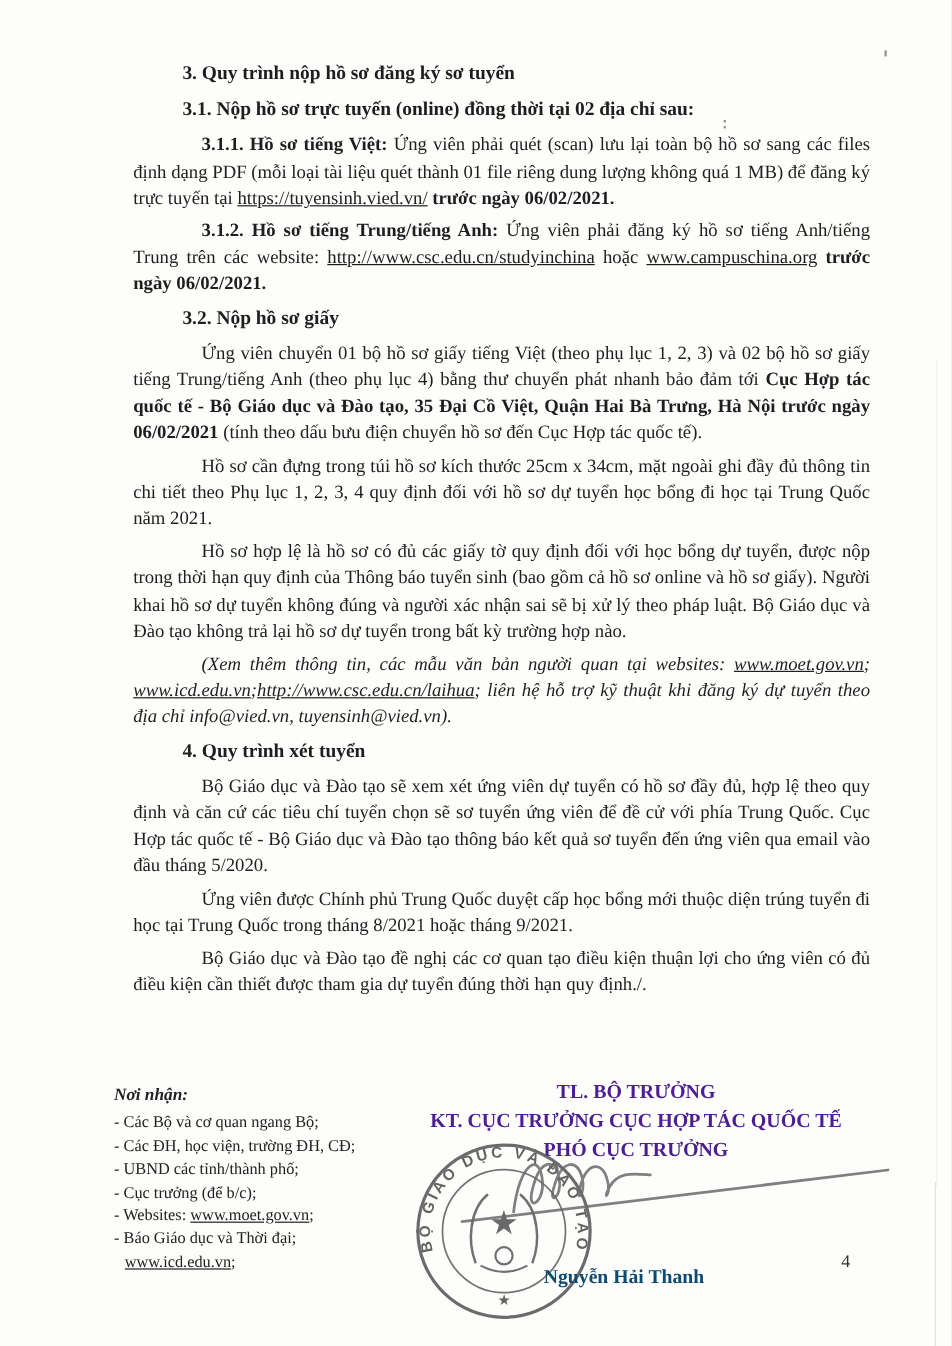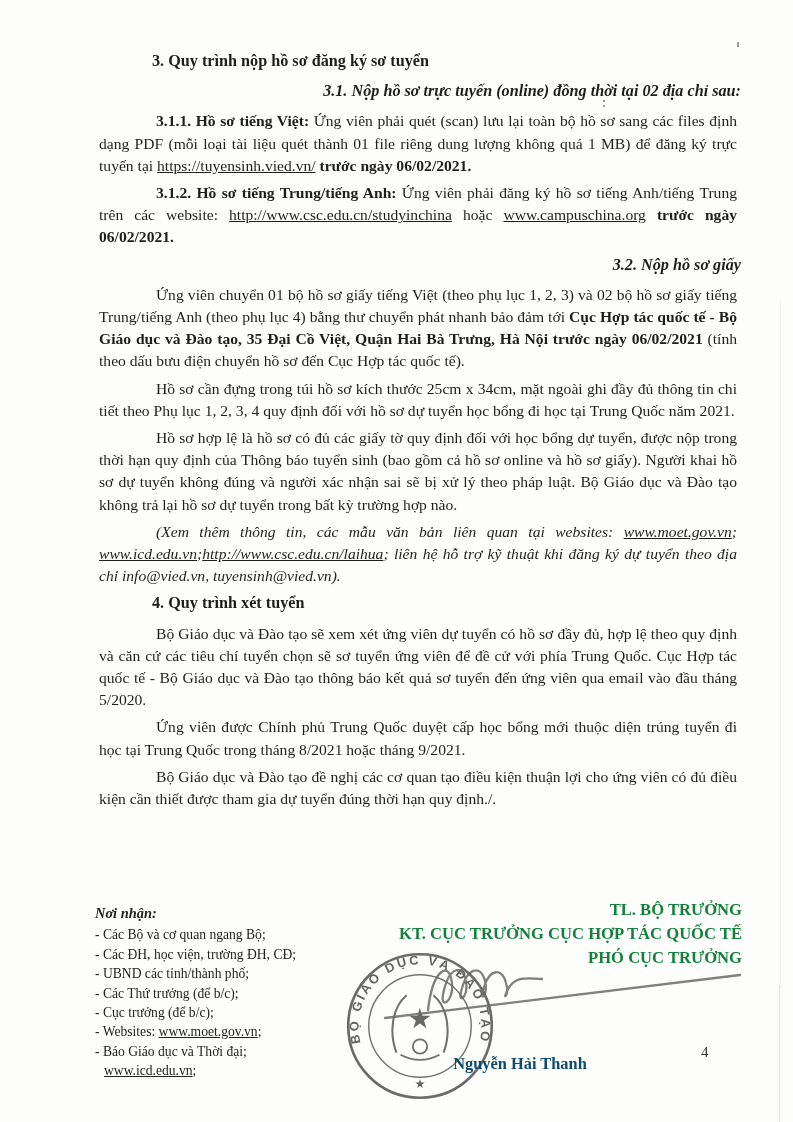--- a/index.html
+++ b/index.html
@@ -7,40 +7,40 @@
   body { font-family:"Liberation Serif", serif; }
   .doc {
     position:relative; width:793px; height:1122px; margin:0 auto;
     background:#fdfdfb; color:#1f1f1f; overflow:hidden;
   }
   .content {
     position:absolute; left:95px; top:50px; width:646px;
     font-size:15.6px; line-height:22.2px; text-align:justify;
     color:#1e1e1e;
   }
-  .content p { margin:0 4px 5px; text-indent:57px; }
+  .content p { margin:0 16px 5px; text-indent:57px; }
   .hb  { font-weight:bold; font-size:16.2px; margin:0 0 8px !important; text-align:left; }
-  .hbi { font-weight:bold; font-style:italic; font-size:16.2px; margin:2px 0 8px !important; text-align:right; }
+  .hbi { font-weight:bold; font-size:16.2px; margin:2px 0 8px !important; text-align:left; }
   .b { font-weight:bold; }
   .u { text-decoration:underline; }
   .note { font-style:italic; }
   .note .u { font-style:italic; }
 
   .footer { position:absolute; left:0; top:876px; width:793px; height:240px;margin-top:20px; }
   .recipients {
     position:absolute; left:95px; top:8px; width:265px;
     font-size:13.6px; line-height:19.4px; color:#222;
   }
   .rec-head { font-weight:bold; font-style:italic; font-size:14.4px; margin-bottom:2px; }
   .rec-indent { padding-left:9px; }
 
   .sign-block {
     position:absolute; left:318px; top:2px; width:424px;
-    text-align:right; font-weight:bold; font-size:16.6px;
-    line-height:24px; color:#15803d; white-space:nowrap;
+    text-align:center; font-weight:bold; font-size:16.6px;
+    line-height:24px; color:#4c1d95; white-space:nowrap;
   }
   .signer {
     position:absolute; left:330px; top:158px; width:380px;
     text-align:center; font-weight:bold; font-size:16.4px; color:#0c4a6e;
   }
   .seal { position:absolute; left:338px; top:48px; width:164px; height:164px; opacity:.88; }
   .seal .sc1 { fill:none; stroke:#585858; stroke-width:2.6; }
   .seal .sc2 { fill:none; stroke:#616161; stroke-width:1.4; }
   .sealTxt { font-family:"Liberation Sans", sans-serif; font-size:12.5px; font-weight:bold; fill:#4e4e4e; letter-spacing:2.5px; }
   .sealStar { font-size:12px; fill:#4e4e4e; }
@@ -70,37 +70,36 @@
     <p><span class="b">3.1.2. Hồ sơ tiếng Trung/tiếng Anh:</span><span> Ứng viên phải đăng ký hồ sơ tiếng Anh/tiếng Trung trên các website: </span><span class="u">http://www.csc.edu.cn/studyinchina</span><span> hoặc </span><span class="u">www.campuschina.org</span><span class="b"> trước ngày 06/02/2021.</span></p>
 
     <p class="hbi">3.2. Nộp hồ sơ giấy</p>
 
     <p><span>Ứng viên chuyển 01 bộ hồ sơ giấy tiếng Việt (theo phụ lục 1, 2, 3) và 02 bộ hồ sơ giấy tiếng Trung/tiếng Anh (theo phụ lục 4) bằng thư chuyển phát nhanh bảo đảm tới </span><span class="b">Cục Hợp tác quốc tế - Bộ Giáo dục và Đào tạo, 35 Đại Cồ Việt, Quận Hai Bà Trưng, Hà Nội trước ngày 06/02/2021 </span><span>(tính theo dấu bưu điện chuyển hồ sơ đến Cục Hợp tác quốc tế).</span></p>
 
     <p>Hồ sơ cần đựng trong túi hồ sơ kích thước 25cm x 34cm, mặt ngoài ghi đầy đủ thông tin chi tiết theo Phụ lục 1, 2, 3, 4 quy định đối với hồ sơ dự tuyển học bổng đi học tại Trung Quốc năm 2021.</p>
 
     <p>Hồ sơ hợp lệ là hồ sơ có đủ các giấy tờ quy định đối với học bổng dự tuyển, được nộp trong thời hạn quy định của Thông báo tuyển sinh (bao gồm cả hồ sơ online và hồ sơ giấy). Người khai hồ sơ dự tuyển không đúng và người xác nhận sai sẽ bị xử lý theo pháp luật. Bộ Giáo dục và Đào tạo không trả lại hồ sơ dự tuyển trong bất kỳ trường hợp nào.</p>
 
-    <p class="note"><span>(Xem thêm thông tin, các mẫu văn bản liên quan tại websites: </span><span class="u">www.moet.gov.vn</span><span>; </span><span class="u">www.icd.edu.vn</span><span>;</span><span class="u">http://www.csc.edu.cn/laihua</span><span>; liên hệ hỗ trợ kỹ thuật khi đăng ký dự tuyển theo địa chỉ info@vied.vn, tuyensinh@vied.vn).</span></p>
+    <p class="note"><span>(Xem thêm thông tin, các mẫu văn bản người quan tại websites: </span><span class="u">www.moet.gov.vn</span><span>; </span><span class="u">www.icd.edu.vn</span><span>;</span><span class="u">http://www.csc.edu.cn/laihua</span><span>; liên hệ hỗ trợ kỹ thuật khi đăng ký dự tuyển theo địa chỉ info@vied.vn, tuyensinh@vied.vn).</span></p>
 
     <p class="hb">4. Quy trình xét tuyển</p>
 
     <p>Bộ Giáo dục và Đào tạo sẽ xem xét ứng viên dự tuyển có hồ sơ đầy đủ, hợp lệ theo quy định và căn cứ các tiêu chí tuyển chọn sẽ sơ tuyển ứng viên để đề cử với phía Trung Quốc. Cục Hợp tác quốc tế - Bộ Giáo dục và Đào tạo thông báo kết quả sơ tuyển đến ứng viên qua email vào đầu tháng 5/2020.</p>
     <p>Ứng viên được Chính phủ Trung Quốc duyệt cấp học bổng mới thuộc diện trúng tuyển đi học tại Trung Quốc trong tháng 8/2021 hoặc tháng 9/2021.</p>
     <p>Bộ Giáo dục và Đào tạo đề nghị các cơ quan tạo điều kiện thuận lợi cho ứng viên có đủ điều kiện cần thiết được tham gia dự tuyển đúng thời hạn quy định./.</p>
   </div>
 
   <div class="footer">
 
     <div class="recipients">
       <div class="rec-head">Nơi nhận:</div>
       <div class="rec-item">- Các Bộ và cơ quan ngang Bộ;</div>
       <div class="rec-item">- Các ĐH, học viện, trường ĐH, CĐ;</div>
       <div class="rec-item">- UBND các tỉnh/thành phố;</div>
-      <div class="rec-item">- Các Thứ trưởng (để b/c);</div>
       <div class="rec-item">- Cục trưởng (để b/c);</div>
       <div class="rec-item"><span>- Websites: </span><span class="u">www.moet.gov.vn</span><span>;</span></div>
       <div class="rec-item">- Báo Giáo dục và Thời đại;</div>
       <div class="rec-item rec-indent"><span class="u">www.icd.edu.vn</span><span>;</span></div>
     </div>
 
     <div class="sign-block">
       <div>TL. BỘ TRƯỞNG</div>
       <div>KT. CỤC TRƯỞNG CỤC HỢP TÁC QUỐC TẾ</div>
       <div>PHÓ CỤC TRƯỞNG</div>

